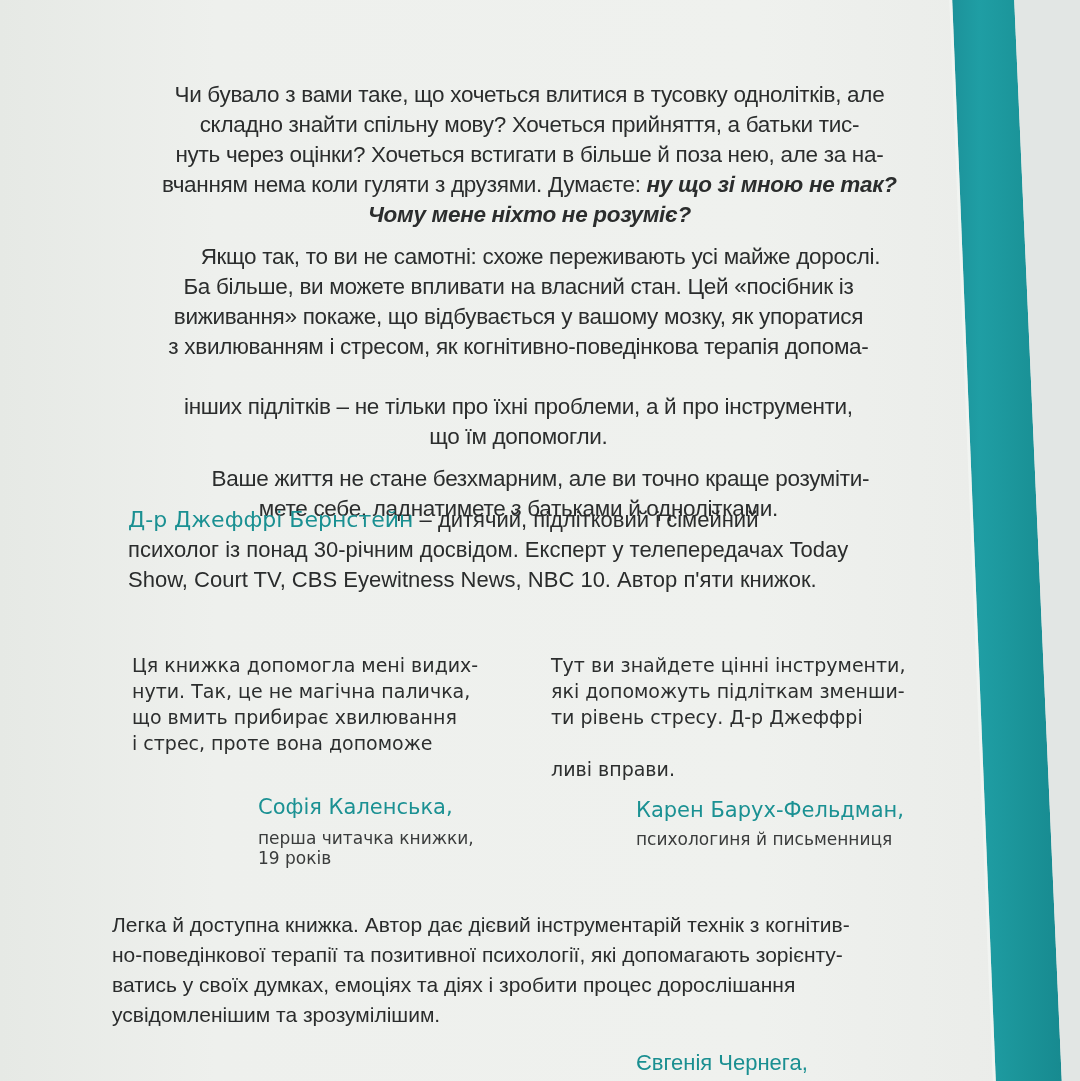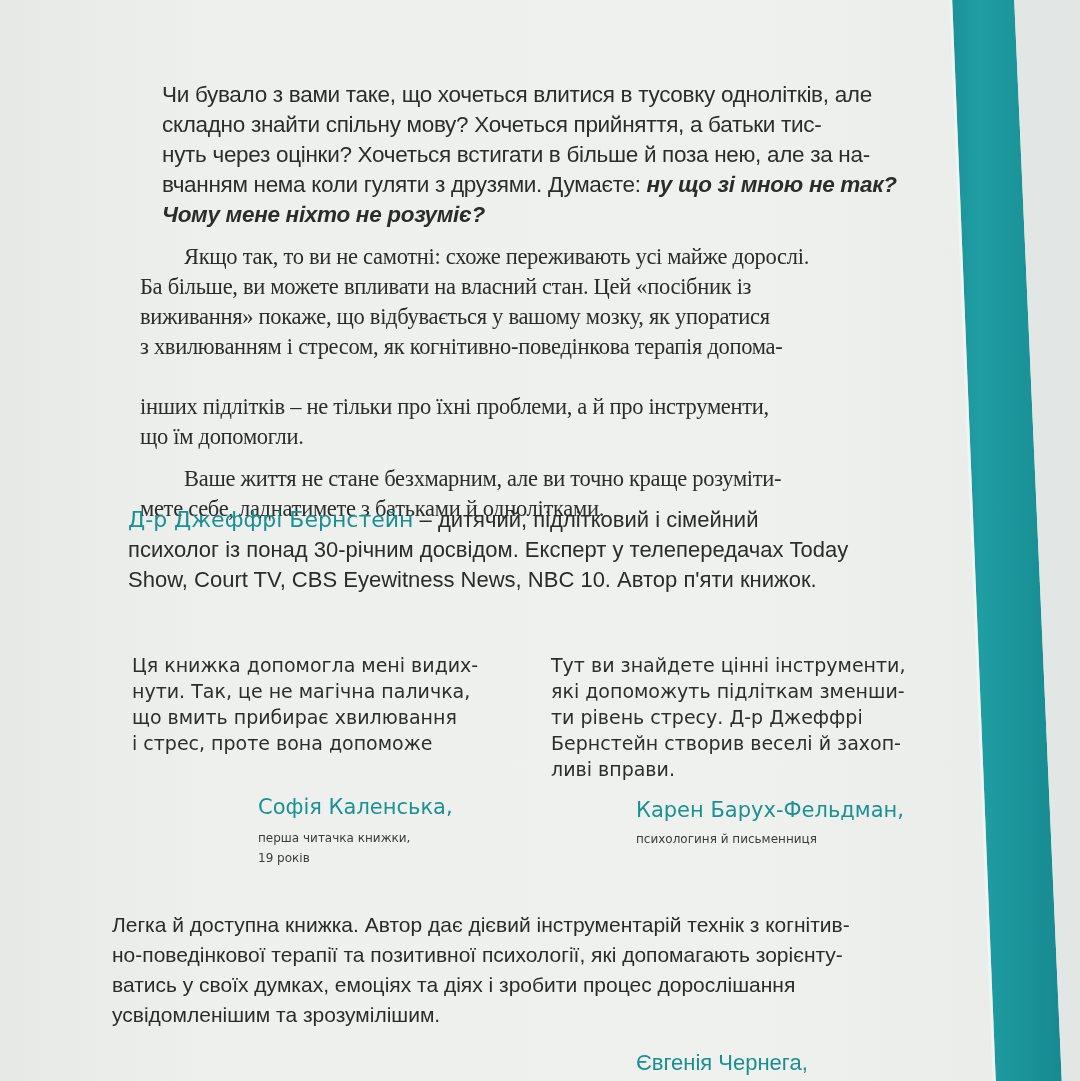--- a/index.html
+++ b/index.html
@@ -18,38 +18,39 @@
       pointer-events: none;
     }
     .text {
       position: absolute;
       font-size: 22.5px;
       line-height: 30px;
       letter-spacing: -0.3px;
       color: #2b2d2d;
       font-family: "Liberation Sans Narrow", "Liberation Sans", sans-serif;
       transform-origin: 0 0;
+      text-align: center;
     }
     .para { margin: 0; white-space: nowrap; }
-    .para.indent { text-indent: 22px; font-family: Liberation Serif, serif; }
+    .para.indent { text-indent: 22px; }
     .para.gap { margin-top: 8px; }
     .para em { font-style: italic; font-weight: bold; }
     .author-name { color: #1a9092; font-weight: normal; font-family: "DejaVu Sans", sans-serif; font-size: 22px; }
     .bio { position: absolute; left: 128px; top: 505px; font-size: 22px; line-height: 30px; white-space: nowrap; }
     .quote {
       position: absolute; font-family: "DejaVu Sans", sans-serif;
       font-size: 19px; line-height: 26px; color: #2c2e2e; white-space: nowrap;
     }
     .q-sign {
       position: absolute; font-family: "DejaVu Sans", sans-serif;
       font-size: 21px; color: #1b9193;
     }
     .q-role {
       position: absolute; font-family: "DejaVu Sans", sans-serif;
-      font-size: 12px; line-height: 20px; color: #3a3c3c;
+      font-size: 17px; line-height: 20px; color: #3a3c3c;
     }
     .review {
       position: absolute; left: 112px; top: 910px;
       font-size: 21px; line-height: 30px; white-space: nowrap; color: #2a2c2c;
     }
     .review-sign {
       position: absolute; left: 636px; top: 1050px;
       font-size: 22px; color: #1a8f91;
     }
   </style>
@@ -110,21 +111,21 @@
   <div class="q-sign" style="left:258px; top:795px;">Софія Каленська,</div>
   <div class="q-role" style="left:258px; top:828px;">
     <span>перша читачка книжки,</span><br>
     <span>19 років</span>
   </div>
 
   <div class="quote" style="left:551px; top:652px;">
     <span>Тут ви знайдете цінні інструменти,</span><br>
     <span>які допоможуть підліткам зменши-</span><br>
     <span>ти рівень стресу. Д-р Джеффрі</span><br>
-    <span>Бернстейн створив веселі й захоп-</span><br>
+    <br>
     <span>ливі вправи.</span>
   </div>
   <div class="q-sign" style="left:636px; top:798px;">Карен Барух-Фельдман,</div>
   <div class="q-role" style="left:636px; top:829px;">
     <span>психологиня й письменниця</span>
   </div>
 
   <div class="review">
     <span>Легка й доступна книжка. Автор дає дієвий інструментарій технік з когнітив-</span><br>
     <span>но-поведінкової терапії та позитивної психології, які допомагають зорієнту-</span><br>

